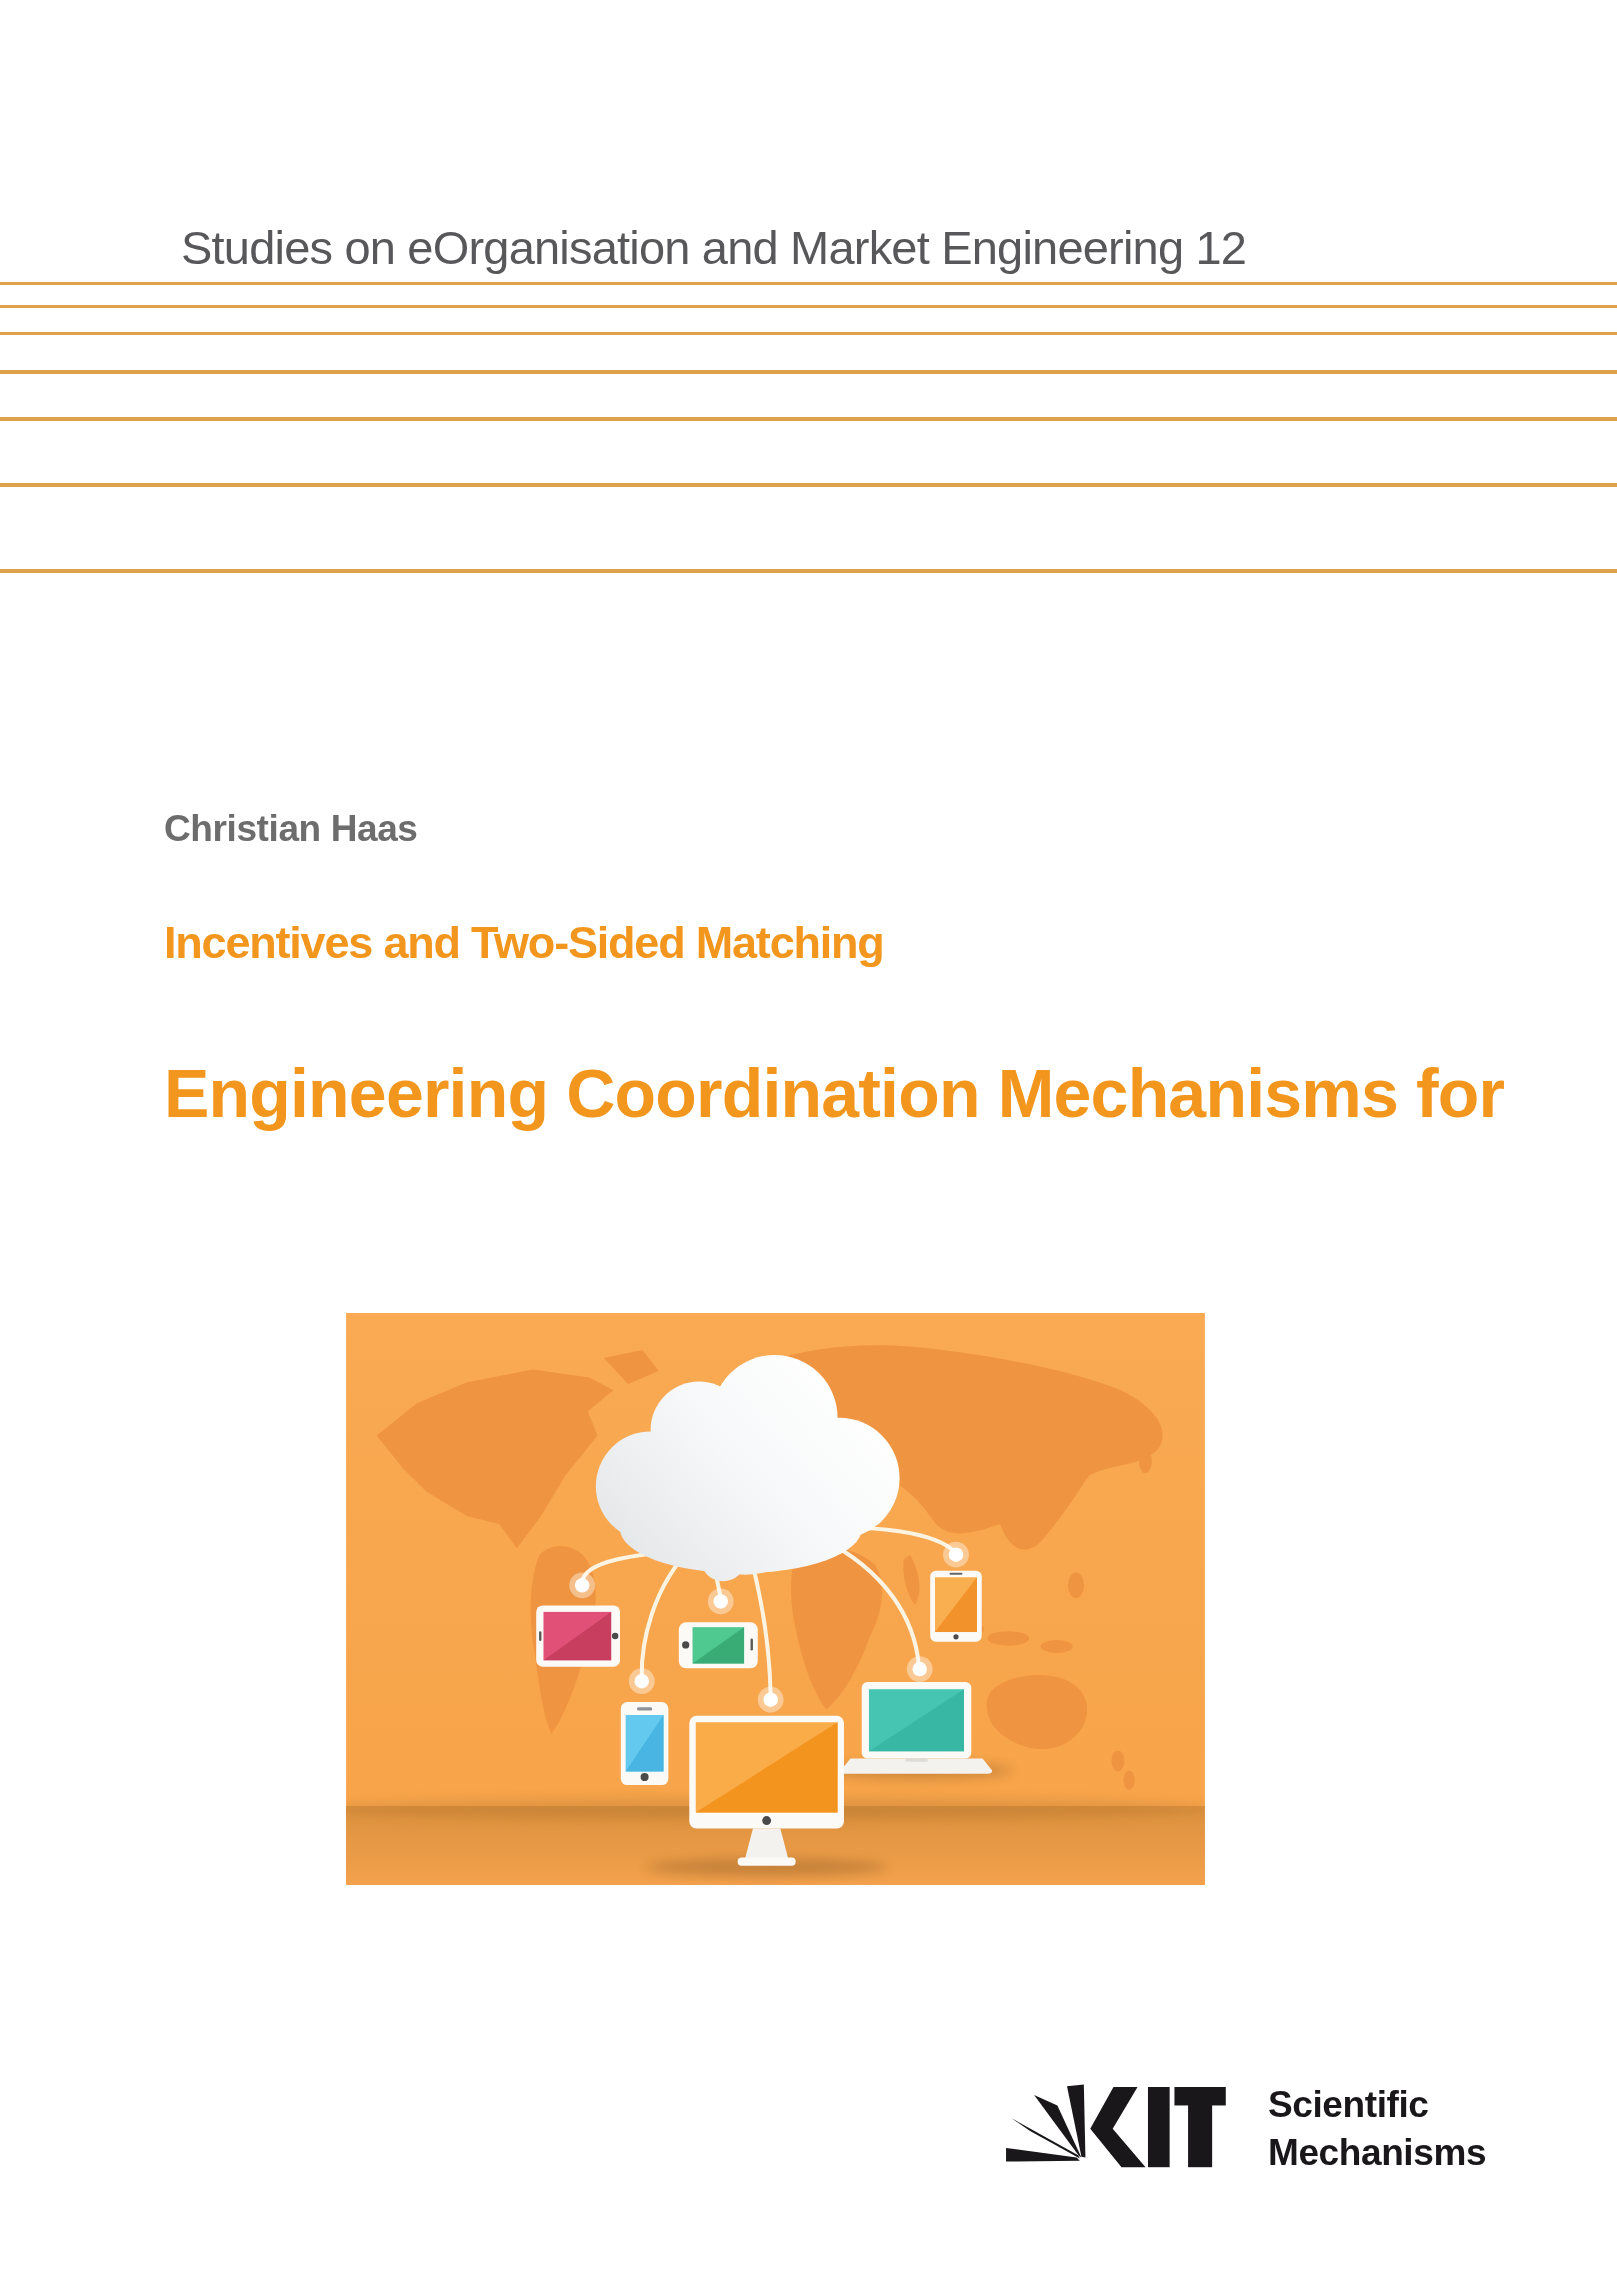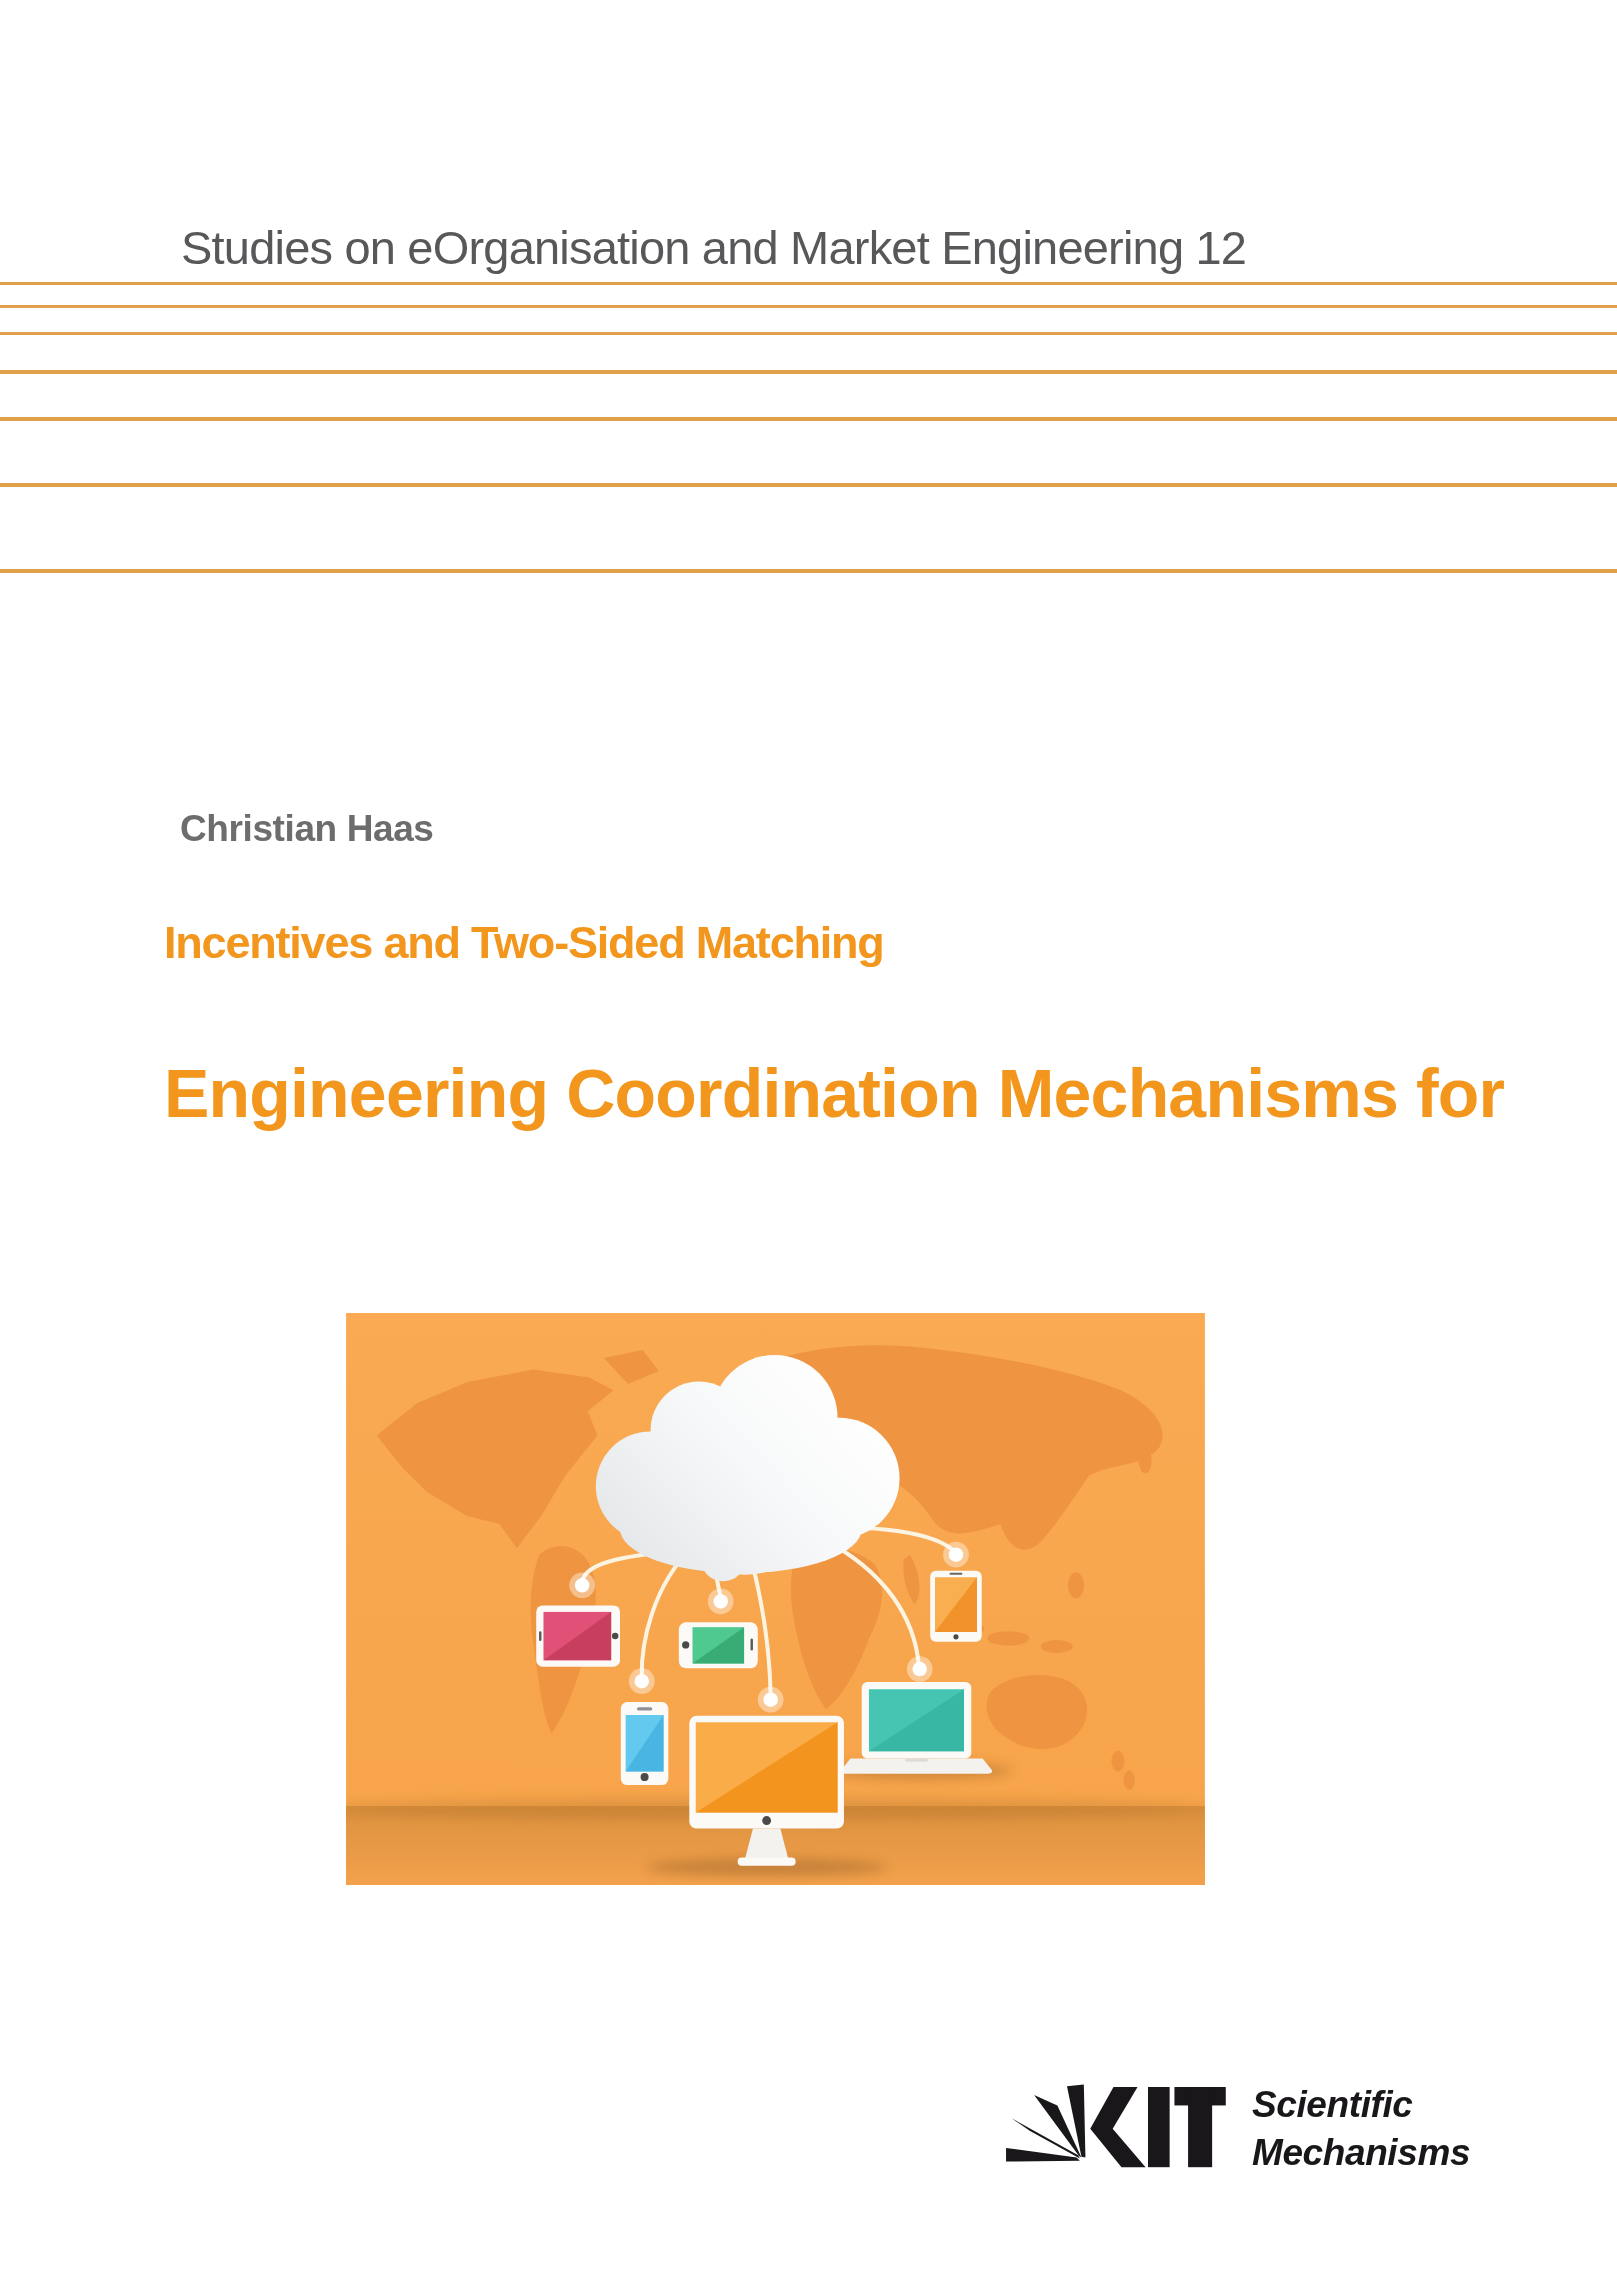--- a/index.html
+++ b/index.html
@@ -43,40 +43,40 @@
     position:absolute; left:346px; top:1313px; width:859px; height:572px;
   }
   .illustration svg { display:block; width:859px; height:572px; }
 
   .publisher {
     position:absolute; left:999px; top:2083px;
     display:flex; flex-direction:row; align-items:flex-start;
   }
   .kit-logo-svg { display:block; width:229px; height:85px; }
   .imprint {
-    margin-left:24px; margin-top:-2.4px;
-    font-size:37px; line-height:48px; font-weight:700; letter-spacing:-0.4px;font-style:italic;
+    margin-left:40px; margin-top:-2.4px;
+    font-size:37px; line-height:48px; font-weight:700; letter-spacing:-0.4px;
   }
 </style>
 </head>
 <body>
 
 <div class="page">
 
   <div class="series-title" style="color: rgb(88, 88, 91);">Studies on eOrganisation and Market Engineering 12</div>
 
   <div class="rule r1" style="background: rgb(224, 161, 75);"></div>
   <div class="rule r2" style="background: rgb(224, 161, 75);"></div>
   <div class="rule r3" style="background: rgb(224, 161, 75);"></div>
   <div class="rule r4" style="background: rgb(224, 161, 75);"></div>
   <div class="rule r5" style="background: rgb(224, 161, 75);"></div>
   <div class="rule r6" style="background: rgb(224, 161, 75);"></div>
   <div class="rule r7" style="background: rgb(224, 161, 75);"></div>
 
-  <div class="author-name" style="color: rgb(109, 109, 109); margin-left: 16px;">Christian Haas</div>
+  <div class="author-name" style="color: rgb(109, 109, 109);">Christian Haas</div>
 
   <h1 class="main-title" style="color: rgb(242, 150, 29);">Incentives and Two-Sided Matching</h1>
 
   <div class="subtitle" style="color: rgb(242, 150, 29);">
     <div>Engineering Coordination Mechanisms for</div>
   </div>
 
   <div class="illustration">
     <svg viewBox="0 0 1066 710" xmlns="http://www.w3.org/2000/svg">
       <defs>

